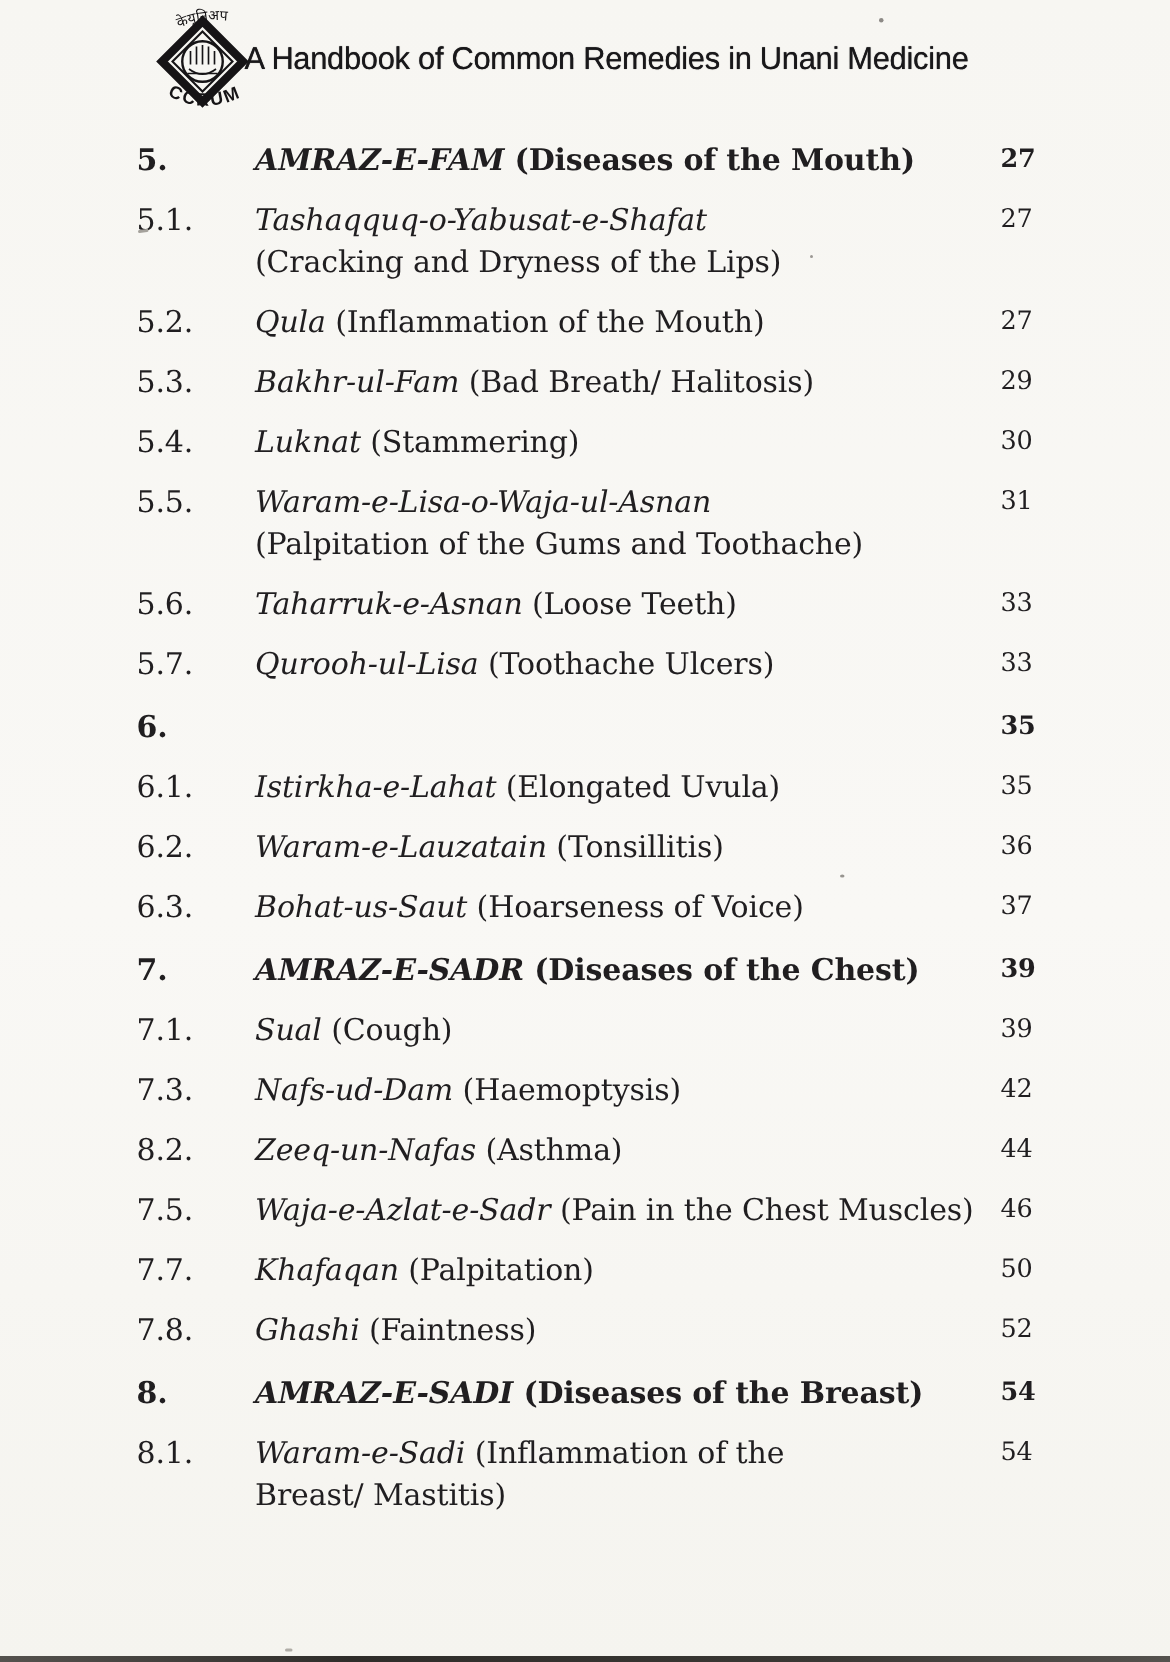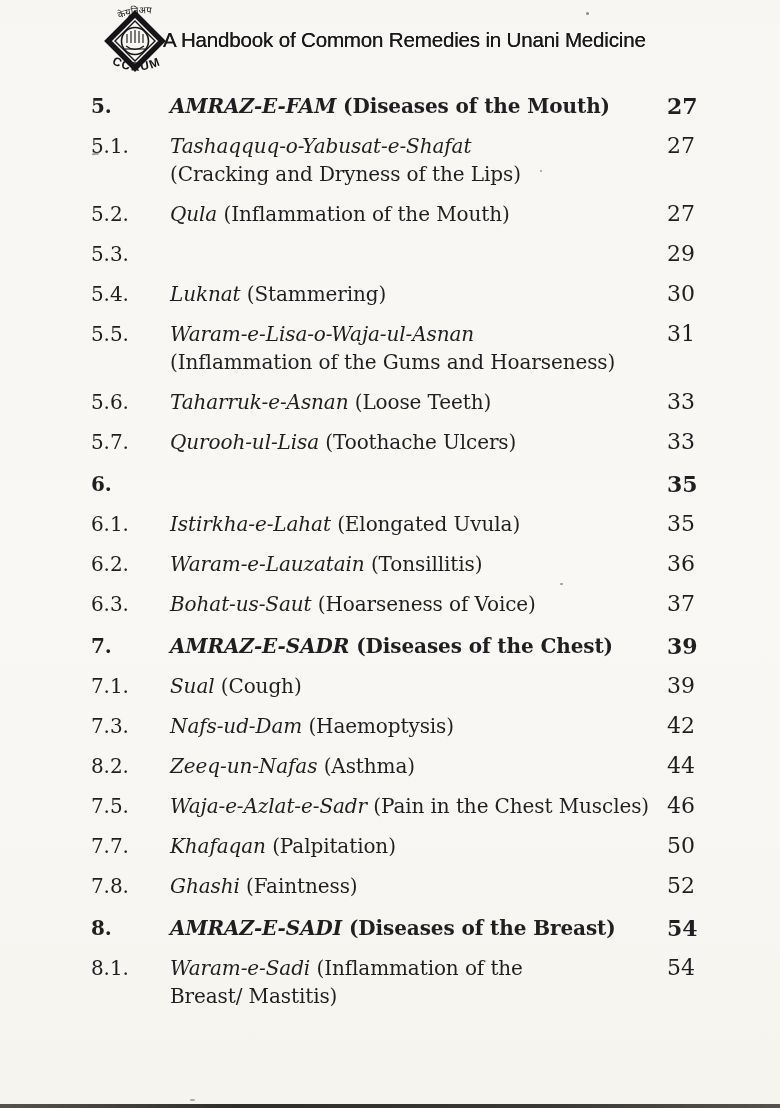--- a/index.html
+++ b/index.html
@@ -28,21 +28,21 @@
     position:relative;
     margin:0 0 12px 0;
     font-size:20px;line-height:28px;letter-spacing:-0.1px;
     min-height:28px;
   }
   .row.section{margin-top:14px;font-weight:700;}
   .row .num{position:absolute;left:91px;top:0;}
   .row .title{display:block;margin-left:170px;width:480px;white-space:nowrap;}
   .row .t-main{font-style:italic;font-weight:inherit;margin-top:20px;}
   .row .t-line2{display:block;white-space:nowrap;}
-  .row .pg{position:absolute;left:667px;top:0;font-size:22px;}
+  .row .pg{position:absolute;left:667px;top:0;font-size:17px;}
   
   .speck{position:absolute;border-radius:50%;background:#8d8a86;}
   .speck.s1{left:586px;top:12px;width:3px;height:3px;}
   .speck.s2{left:540px;top:170px;width:2px;height:2px;background:#9b9894;}
   .speck.s3{left:560px;top:583px;width:3px;height:2px;background:#97948f;}
   .speck.s4{left:92px;top:153px;width:7px;height:2px;border-radius:1px;background:#a5a29c;transform:rotate(-8deg);}
   .speck.s5{left:190px;top:1099px;width:5px;height:2px;border-radius:1px;background:#b0ada7;}
   .bottom-edge{
     position:absolute;left:0;bottom:0;width:780px;height:4px;
     background:linear-gradient(90deg,#55524e 0%,#2f2d2a 30%,#3a3834 70%,#55524e 100%);
@@ -94,30 +94,31 @@
     <span class="title"><em class="t-main">Tashaqquq-o-Yabusat-e-Shafat</em><span class="t-rest"></span><span class="t-line2">(Cracking and Dryness of the Lips)</span></span>
     <span class="pg">27</span>
   </div>
       <div class="row">
     <span class="num">5.2.</span>
     <span class="title"><em class="t-main">Qula</em><span class="t-rest"> (Inflammation of the Mouth)</span></span>
     <span class="pg">27</span>
   </div>
       <div class="row">
     <span class="num">5.3.</span>
+    <span class="title"><em class="t-main">Bakhr-ul-Fam</em><span class="t-rest"> (Bad Breath/ Halitosis)</span></span>
     <span class="pg">29</span>
   </div>
       <div class="row">
     <span class="num">5.4.</span>
     <span class="title"><em class="t-main">Luknat</em><span class="t-rest"> (Stammering)</span></span>
     <span class="pg">30</span>
   </div>
       <div class="row">
     <span class="num">5.5.</span>
-    <span class="title"><em class="t-main">Waram-e-Lisa-o-Waja-ul-Asnan</em><span class="t-rest"></span><span class="t-line2">(Inflammation of the Gums and Hoarseness)</span></span>
+    <span class="title"><em class="t-main">Waram-e-Lisa-o-Waja-ul-Asnan</em><span class="t-rest"></span><span class="t-line2">(Palpitation of the Gums and Toothache)</span></span>
     <span class="pg">31</span>
   </div>
       <div class="row">
     <span class="num">5.6.</span>
     <span class="title"><em class="t-main">Taharruk-e-Asnan</em><span class="t-rest"> (Loose Teeth)</span></span>
     <span class="pg">33</span>
   </div>
       <div class="row">
     <span class="num">5.7.</span>
     <span class="title"><em class="t-main">Qurooh-ul-Lisa</em><span class="t-rest"> (Toothache Ulcers)</span></span>

